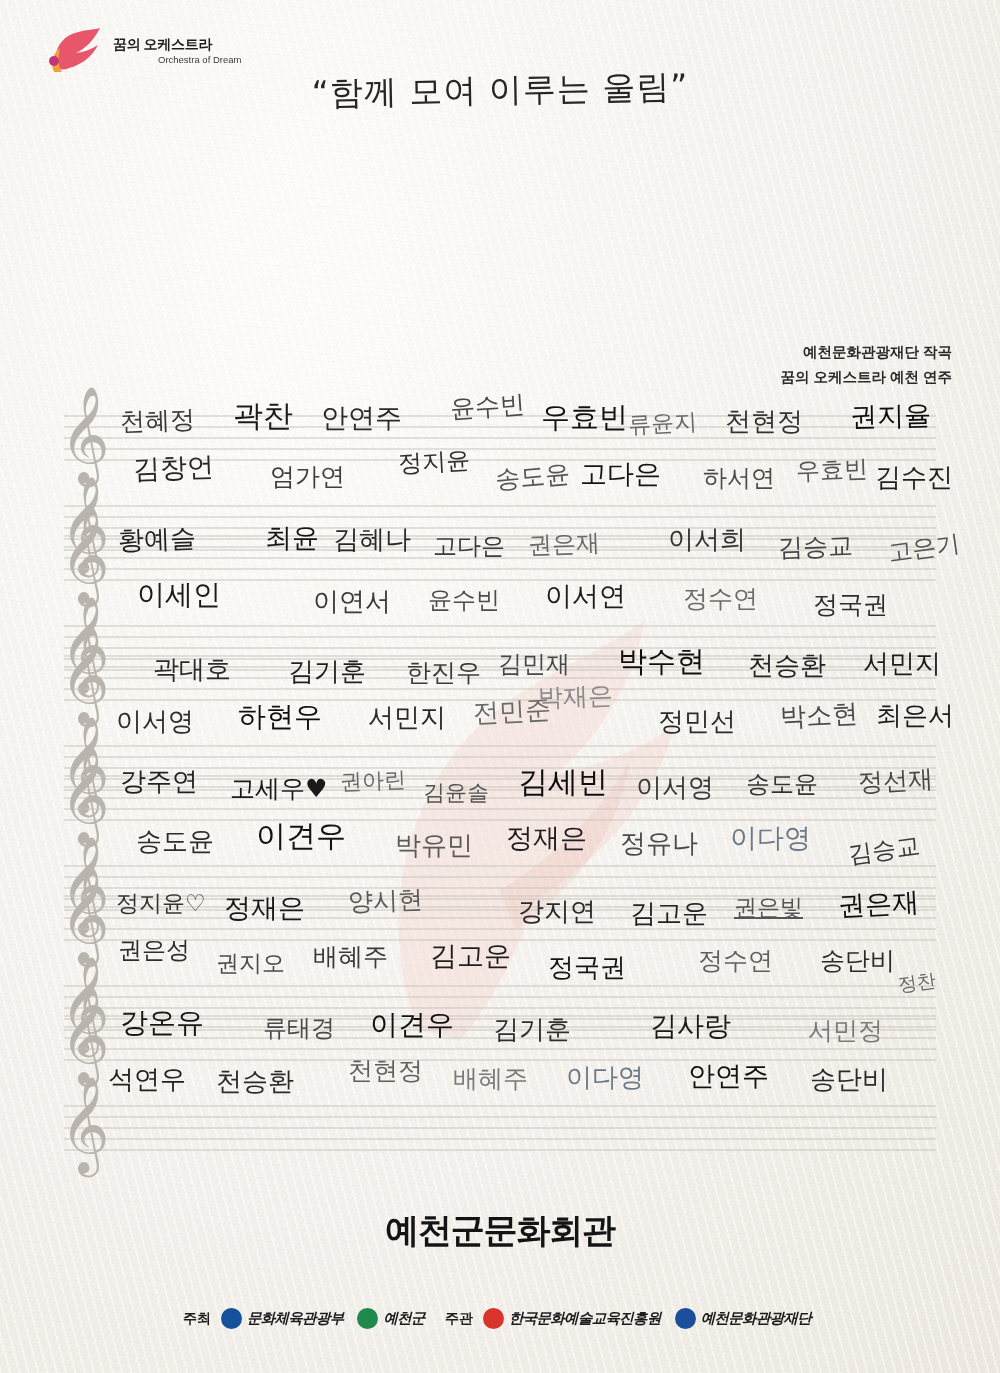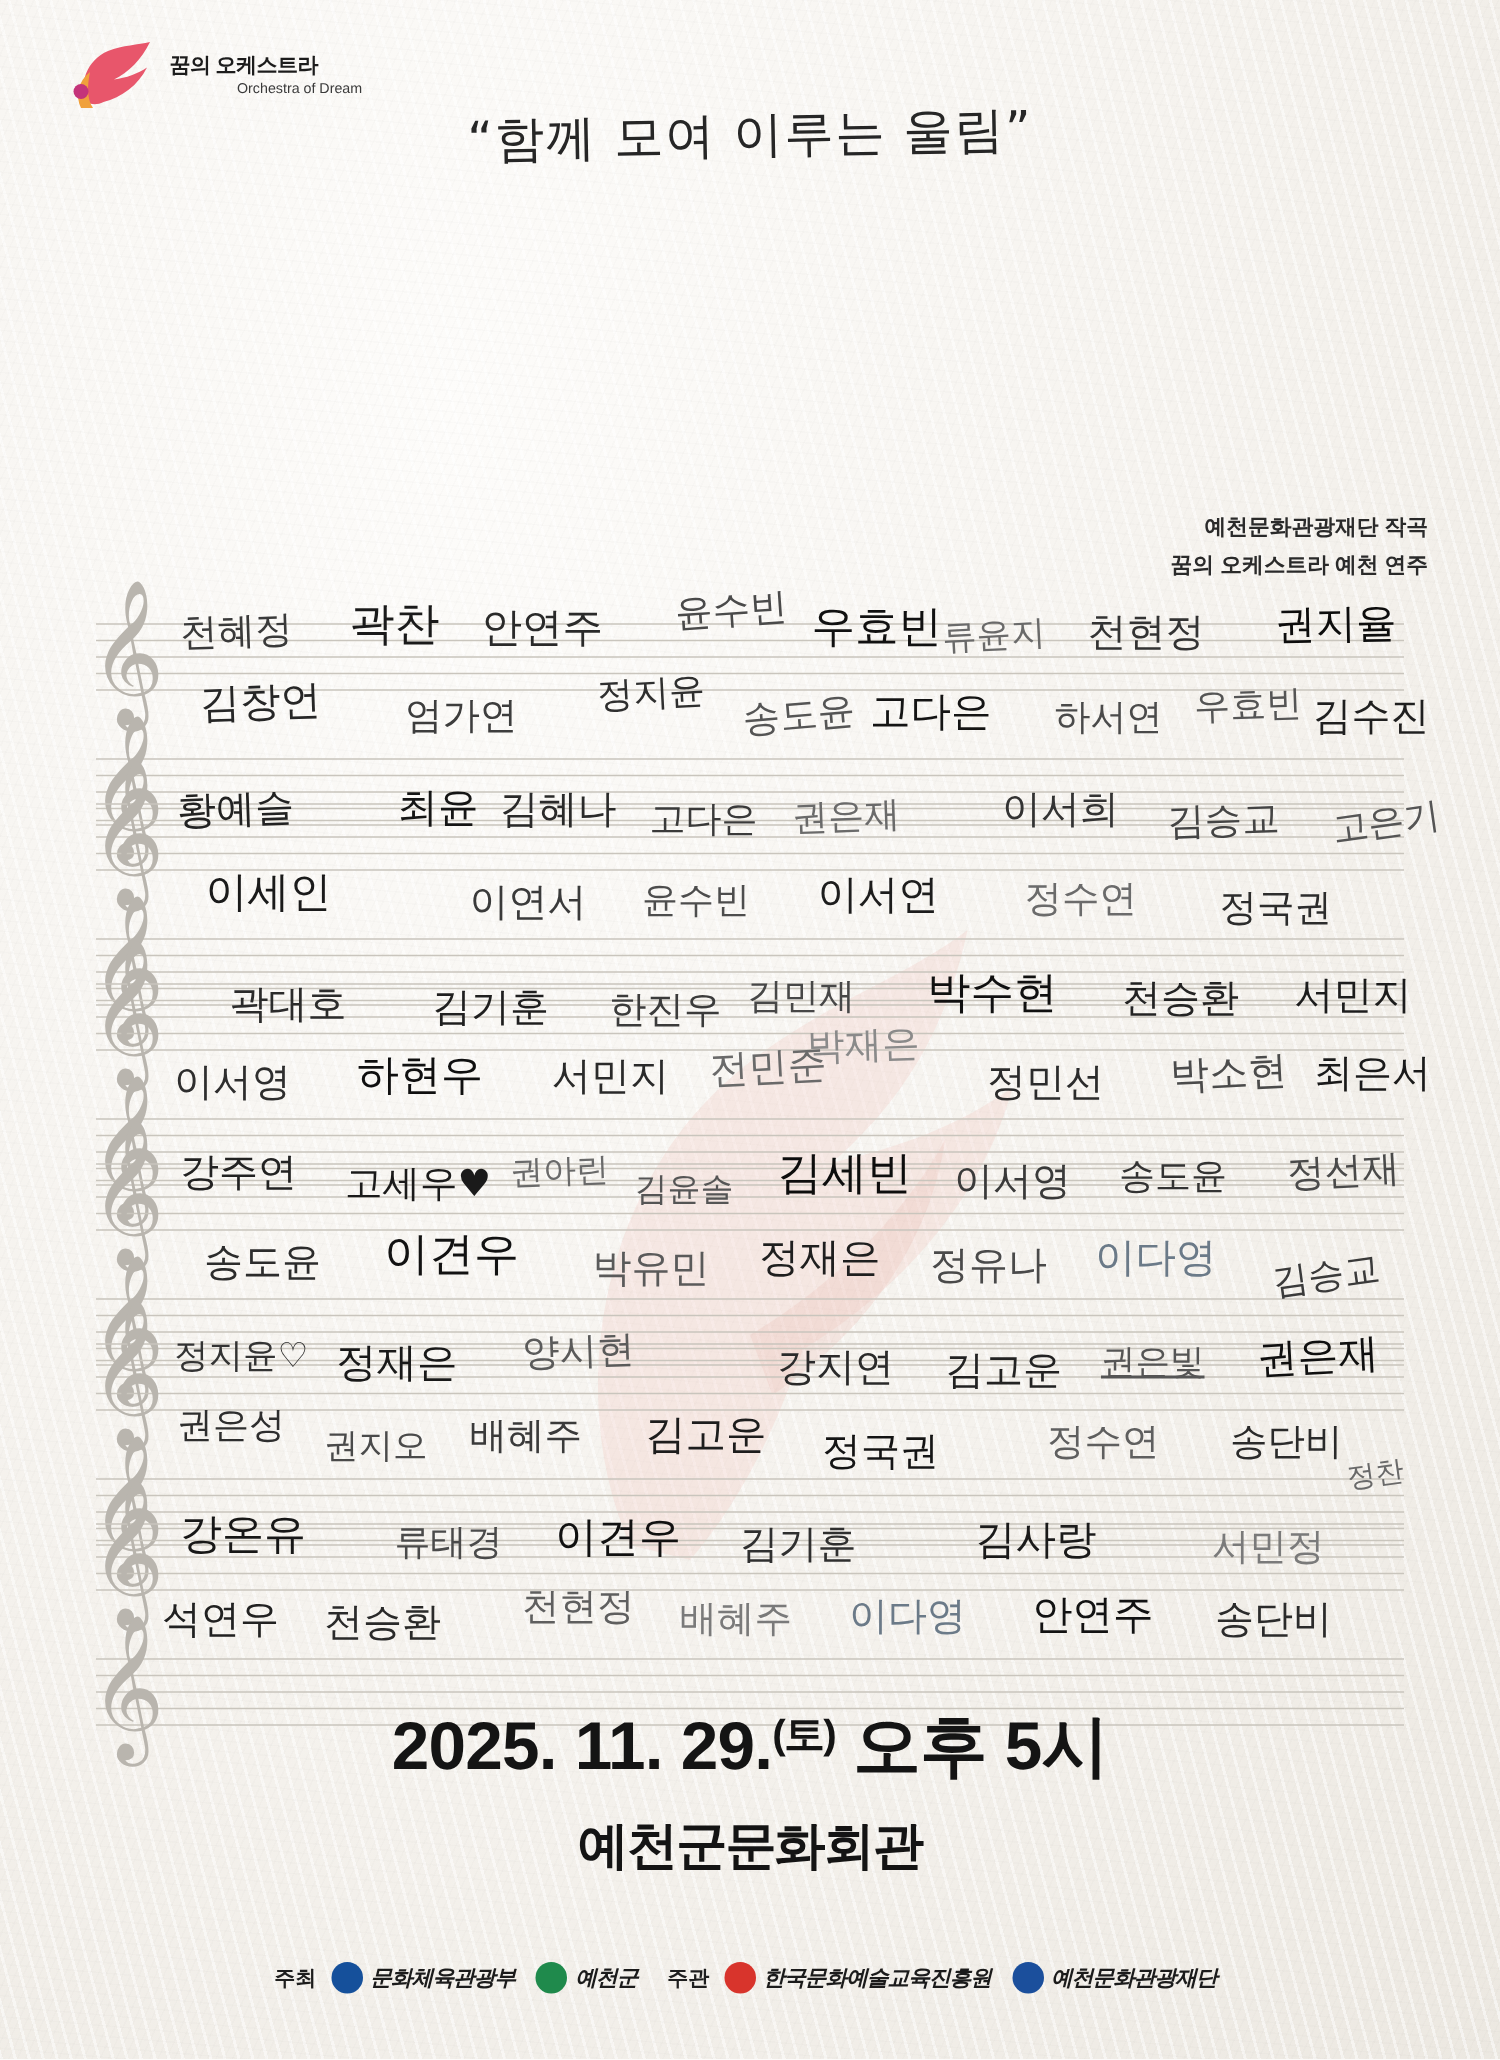--- a/index.html
+++ b/index.html
@@ -435,24 +435,20 @@
         <span class="name" style="left: 50px; top: 64px; font-size: 26px; color: rgb(33, 33, 33); transform: rotate(0deg);">석연우</span>
         <span class="name" style="left: 158px; top: 66px; font-size: 26px; color: rgb(42, 42, 42); transform: rotate(0deg);">천승환</span>
         <span class="name" style="left: 290px; top: 56px; font-size: 25px; color: rgb(95, 95, 95); transform: rotate(0deg);">천현정</span>
         <span class="name" style="left: 395px; top: 64px; font-size: 25px; color: rgb(122, 122, 122); transform: rotate(0deg);">배혜주</span>
         <span class="name" style="left: 508px; top: 62px; font-size: 26px; color: rgb(107, 122, 136); transform: rotate(0deg);">이다영</span>
         <span class="name" style="left: 630px; top: 60px; font-size: 27px; color: rgb(18, 18, 18); transform: rotate(0deg);">안연주</span>
         <span class="name" style="left: 752px; top: 64px; font-size: 26px; color: rgb(43, 43, 43); transform: rotate(0deg);">송단비</span>
       </div>
     </div>
 
-  <div class="date-line">
-    <span>2025. 11. 29.</span><span class="sup">(토)</span>
-    <span>오후 5시</span>
-  </div>
   <div class="venue">예천군문화회관</div>
 
   <div class="sponsors">
     <div class="sponsor-group">
       <span class="sponsor-label">주최</span>
       <span class="sponsor-item">
         <span class="sp-emblem" style="background:#15509b"></span>
         <span class="sp-name">문화체육관광부</span>
       </span>
       <span class="sponsor-item">

